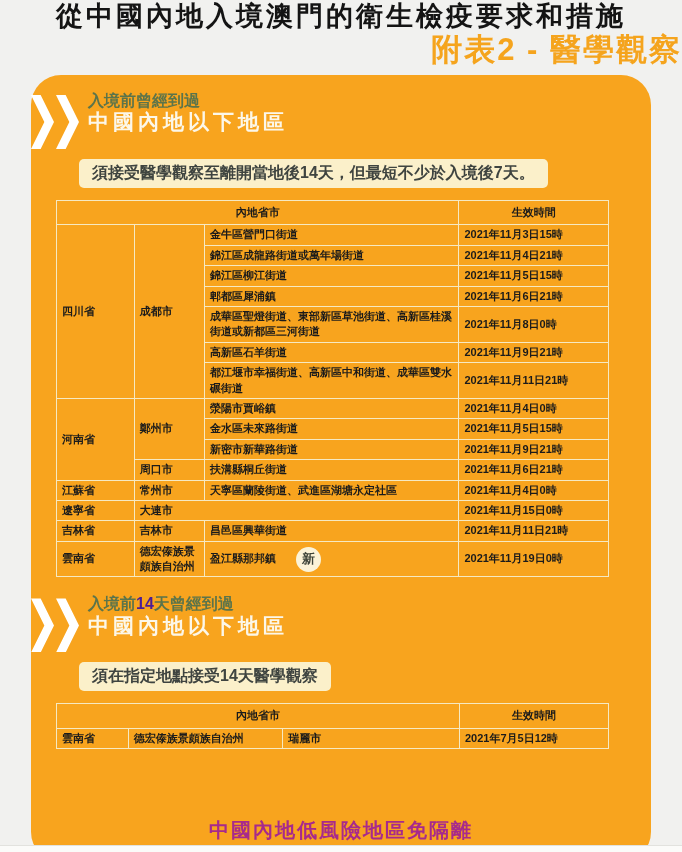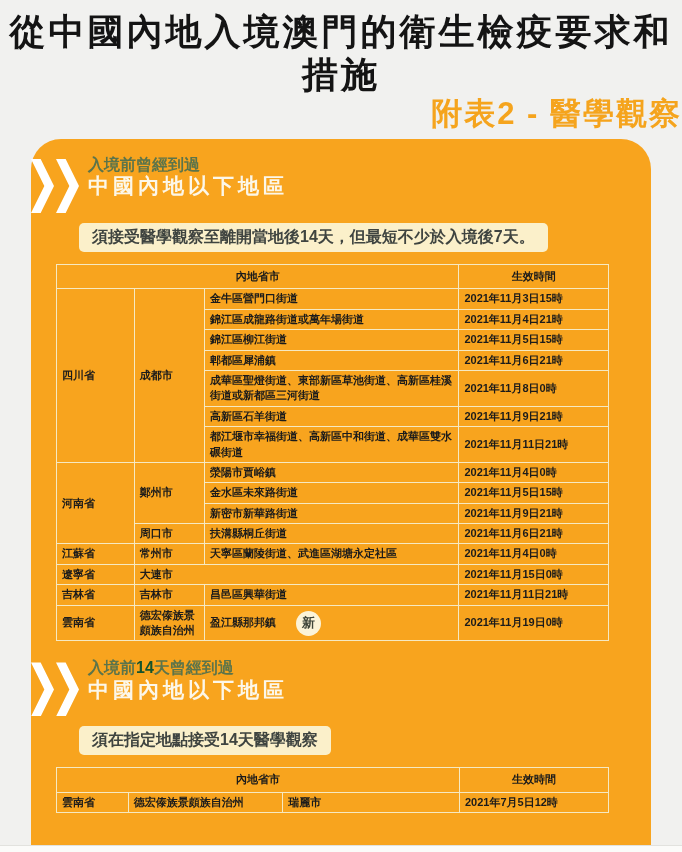--- a/index.html
+++ b/index.html
@@ -5,41 +5,41 @@
   * { box-sizing: border-box; }
   html,body { margin:0; padding:0; }
   body {
     width:682px; height:852px;
     background:#F1F1EF;
     font-family:"Liberation Sans","DejaVu Sans",sans-serif;
     position:relative;
     overflow:hidden;
   }
   .page-title {
-    text-align:center; font-size:36px; font-weight:bold; color:#141414;
-    letter-spacing:3px; padding-top:10px; line-height:1.2;
+    text-align:center; font-size:27px; font-weight:bold; color:#141414;
+    letter-spacing:3px; line-height:1.2;
   }
   .page-subtitle {
     text-align:right; font-size:31px; font-weight:bold; color:#F5A41D;
     letter-spacing:2px; line-height:1.15;
   }
   .card {
     margin:7px auto 0 auto; width:620px; background:#F8A41E;
     border-radius:30px; padding:16px 0 14px 0; position:relative;
   }
   .sec-head { display:flex; align-items:flex-start; }
   .chevrons { display:flex; margin-top:4px; }
   .chev {
     display:block; width:23px; height:54px; background:#FFFFFF;
     clip-path:polygon(0 0,42% 0,100% 50%,42% 100%,0 100%,58% 50%);
   }
   .chev + .chev { margin-left:2px; }
   .sec-titles { margin-left:9px; }
   .eyebrow { font-size:16px; font-weight:bold; color:#5C744A; line-height:1.2; }
-  .eyebrow .hl { color:#14532d;margin-top:41px; }
+  .eyebrow .hl { color:#4c1d95;margin-top:41px; }
   .sec-heading {
     font-size:21px; font-weight:bold; color:#FCF7E9;
     letter-spacing:4px; line-height:1.1;
   }
   .pill {
     display:inline-block; margin:10px 0 0 48px; background:#FBF0CA;
     color:#3F4440; font-size:16px; font-weight:bold;
     padding:4px 13px 5px 13px; border-radius:5px; line-height:1.25;
   }
   table.regions {

